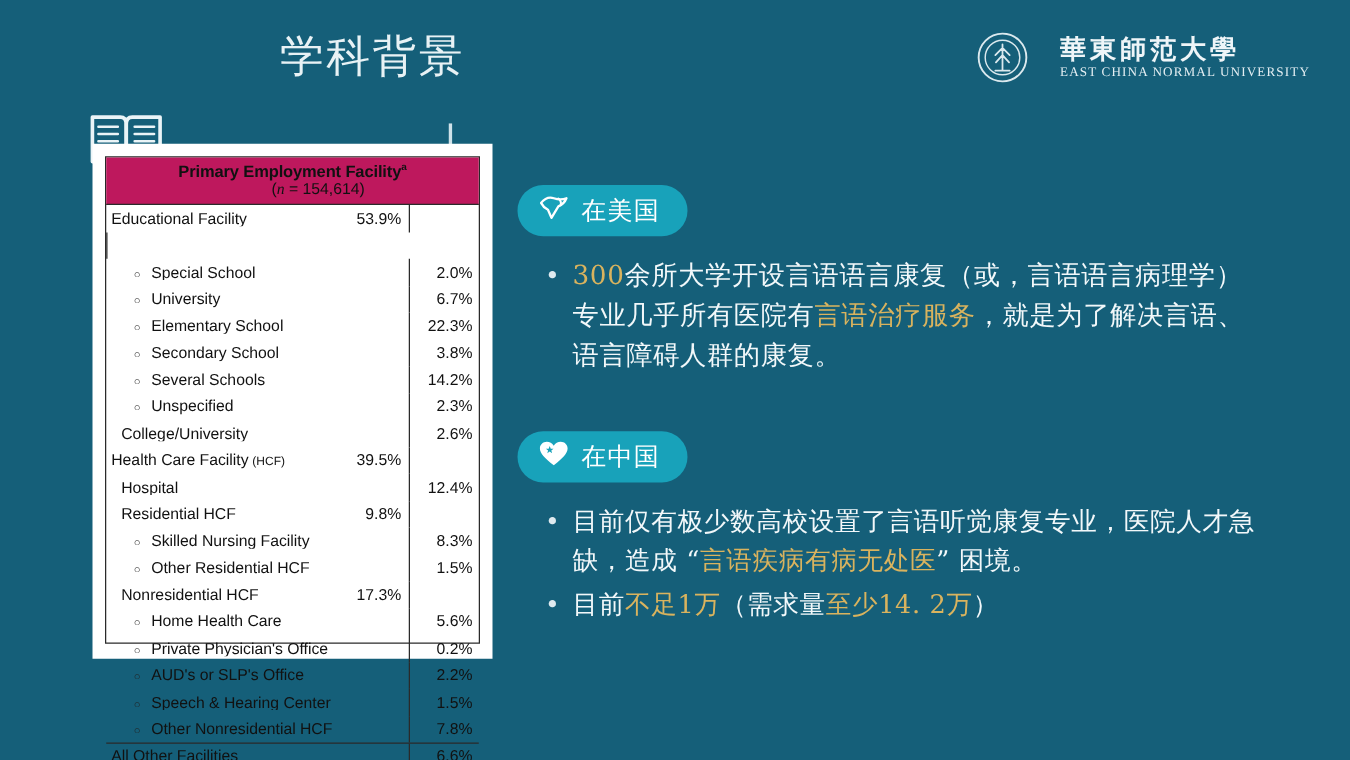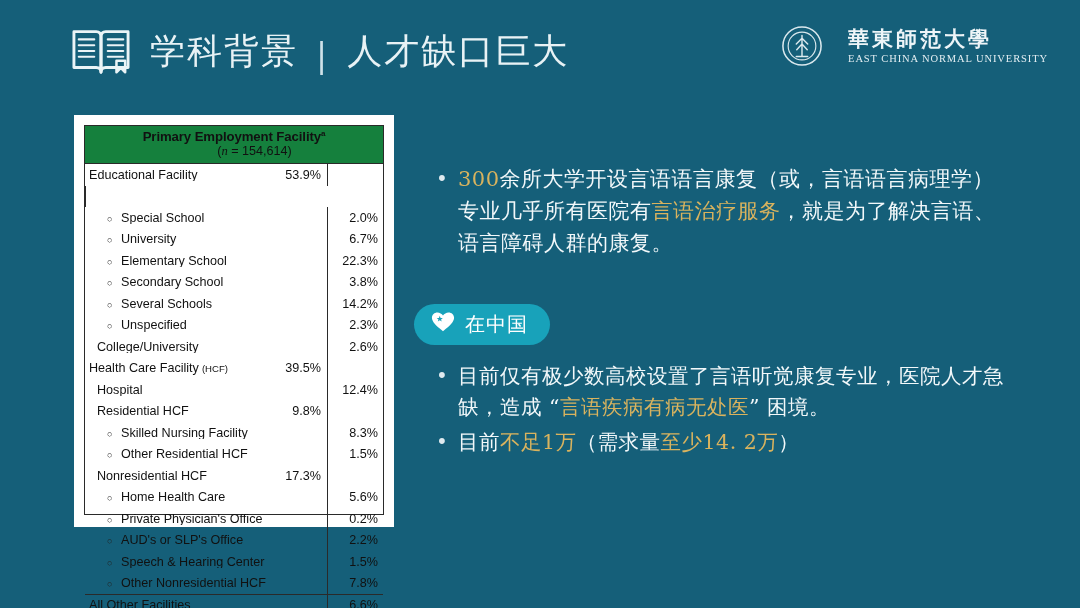--- a/index.html
+++ b/index.html
@@ -20,26 +20,27 @@
     position: absolute;
     left: 70px; top: 22px;
     display: flex;
     align-items: center;
     gap: 18px;
   }
   .book-icon { width: 62px; height: 58px; flex: 0 0 auto; }
   .title-text {
     display: flex;
     align-items: flex-end;
-    gap: 14px;
+    gap: 24px;
     color: #e8f2f5;
     font-size: 35px;
     letter-spacing: 2px;
     font-family: "DejaVu Serif", serif;
     white-space: nowrap;
+    flex-direction: column;
   }
   .title-sep {
     color: #cfe2e9;
     font-weight: 300;
     font-size: 33px;
     padding: 0 4px;
   }
 
   
   .logo {
@@ -78,21 +79,21 @@
     width: 100%; height: 100%;
     border: 1.5px solid #2a2a2a;
     background: #fff;
     display: flex;
     flex-direction: column;
     font-family: "Liberation Sans", sans-serif;
     color: #111;
   }
   .tbl-head {
     border-bottom: 1.5px solid #2a2a2a;
-    background: #15803d;
+    background: #be185d;
     text-align: center;
     padding: 3px 0 4px 0;
   }
   .tbl-head .h1 {
     font-size: 13.2px; font-weight: bold; letter-spacing: -0.1px;
   }
   .tbl-head .h1 sup { font-size: 8px; }
   .tbl-head .h2 {
     font-size: 12.6px; margin-top: 0px; margin-left: 41px;
   }
@@ -373,21 +374,27 @@
             <div class="c-left">
               <span class="lbl">All Other Facilities</span>
             </div>
             <div class="c-right">6.6%</div>
           </div>
         </div>
     </div>
   </div>
 
   <div class="right-col" id="right-col">
-      <div class="block"><div class="para">
+      <div class="block"><div class="badge">
+          <span><svg viewBox="0 0 28 26">
+              <path d="M3 9 Q8 3 14 5 Q20 7 25 5 L25 5 Q23 10 18 12 L12 22 L9 15 Q5 13 3 9 Z" fill="none" stroke="#ffffff" stroke-width="2" stroke-linejoin="round" stroke-linecap="round"></path>
+              <path d="M18 5.2 Q21 7.5 20 11" fill="none" stroke="#ffffff" stroke-width="1.8" stroke-linecap="round"></path>
+            </svg></span>
+          <span>在美国</span>
+        </div><div class="para">
           <div class="li">
             <span class="dot">•</span>
             <span class="txt"><span class="gold">300</span><span>余所大学开设言语语言康复（或，言语语言病理学）专业几乎所有医院有</span><span class="gold">言语治疗服务</span><span>，就是为了解决言语、语言障碍人群的康复。</span></span>
           </div>
         </div></div>
       <div class="block2"><div class="badge">
           <span><svg viewBox="0 0 28 26">
               <path d="M14 23 C6 17 2 12.5 2 8.5 C2 5 4.7 2.6 8 2.6 C10.4 2.6 12.7 4 14 6 C15.3 4 17.6 2.6 20 2.6 C23.3 2.6 26 5 26 8.5 C26 12.5 22 17 14 23 Z" fill="#ffffff"></path>
               <path d="M10.5 6.3 L11.4 8.6 L13.8 8.7 L11.9 10.2 L12.6 12.5 L10.5 11.1 L8.4 12.5 L9.1 10.2 L7.2 8.7 L9.6 8.6 Z" fill="#18a2ba"></path>
             </svg></span>

